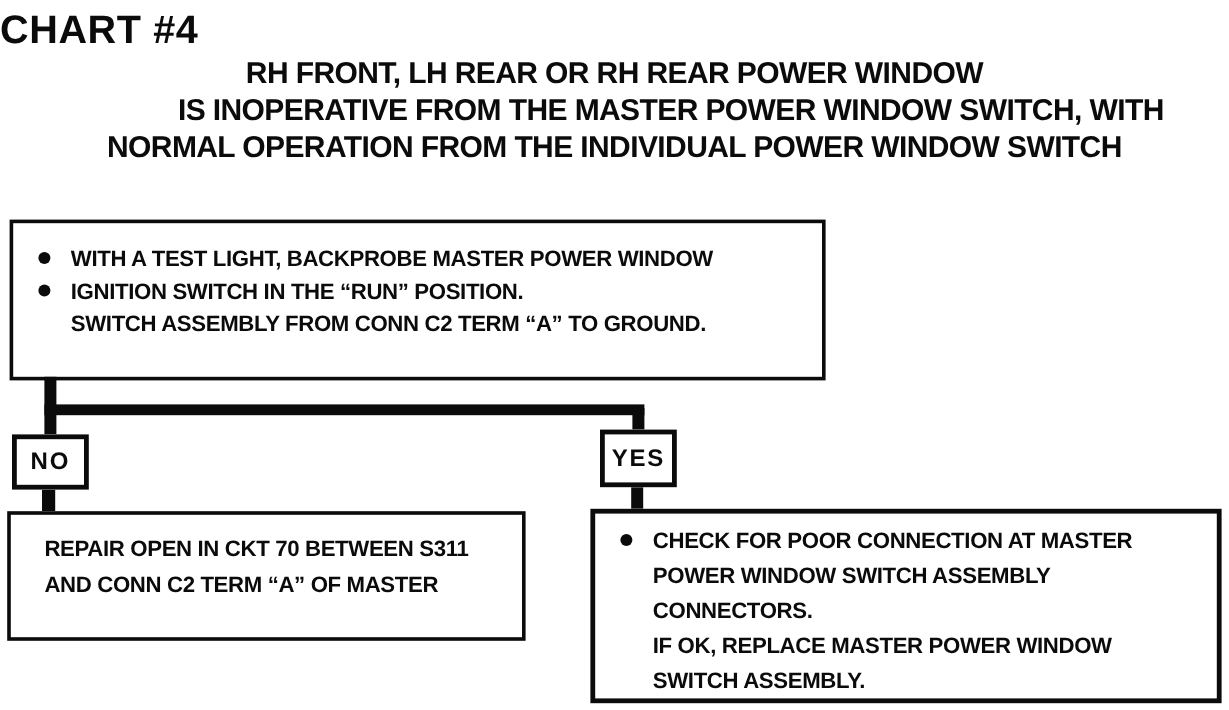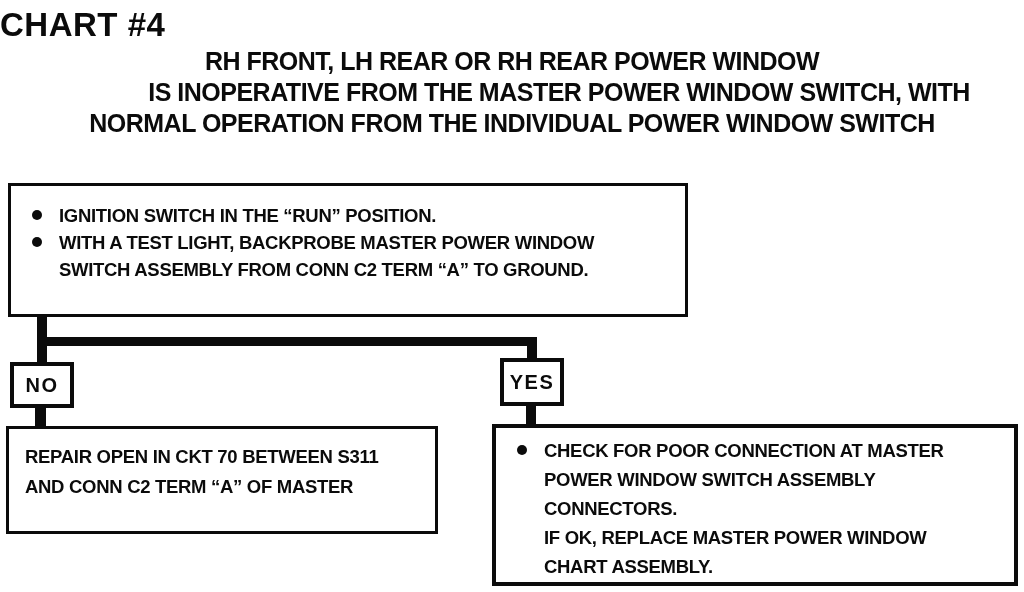--- a/index.html
+++ b/index.html
@@ -101,20 +101,21 @@
     border-radius: 50%;
     background: #0b0b0b;
     margin: 5px 17px 0 21px;
   }
   .bullet.ghost { visibility: hidden; }
   .plainline {
     font-size: 18.5px;
     letter-spacing: -0.3px;
     line-height: 30px;
     white-space: nowrap;
+    margin-left: 12px;
   }
 
   
   .conn {
     position: absolute;
     background: #0b0b0b;
   }
   .stem-no-top     { left: 37px;  top: 314px; width: 10px;  height: 48px; }
   .hbar            { left: 37px;  top: 337px; width: 500px; height: 9px;  }
   .stem-yes-top    { left: 527px; top: 340px; width: 10px;  height: 18px; }
@@ -127,25 +128,25 @@
 <div class="page">
 
   <div class="chart-title">CHART #4</div>
   <div class="chart-subtitle sub-1">RH FRONT, LH REAR OR RH REAR POWER WINDOW</div>
   <div class="chart-subtitle sub-2">IS INOPERATIVE FROM THE MASTER POWER WINDOW SWITCH, WITH</div>
   <div class="chart-subtitle sub-3">NORMAL OPERATION FROM THE INDIVIDUAL POWER WINDOW SWITCH</div>
 
   <div class="fc-box decision-box">
     <div class="bline">
       <span class="bullet"></span>
-      <span>IGNITION SWITCH IN THE “RUN” POSITION.</span>
+      <span>WITH A TEST LIGHT, BACKPROBE MASTER POWER WINDOW</span>
     </div>
     <div class="bline">
       <span class="bullet"></span>
-      <span>WITH A TEST LIGHT, BACKPROBE MASTER POWER WINDOW</span>
+      <span>IGNITION SWITCH IN THE “RUN” POSITION.</span>
     </div>
     <div class="bline">
       <span class="bullet ghost"></span>
       <span>SWITCH ASSEMBLY FROM CONN C2 TERM “A” TO GROUND.</span>
     </div>
   </div>
 
   <div class="conn stem-no-top"></div>
   <div class="conn hbar"></div>
   <div class="conn stem-yes-top"></div>
@@ -172,17 +173,17 @@
     <div class="bline">
       <span class="bullet ghost"></span>
       <span>CONNECTORS.</span>
     </div>
     <div class="bline">
       <span class="bullet ghost"></span>
       <span>IF OK, REPLACE MASTER POWER WINDOW</span>
     </div>
     <div class="bline">
       <span class="bullet ghost"></span>
-      <span>CHART ASSEMBLY.</span>
+      <span>SWITCH ASSEMBLY.</span>
     </div>
   </div>
 
 </div>
 
 </body></html>

